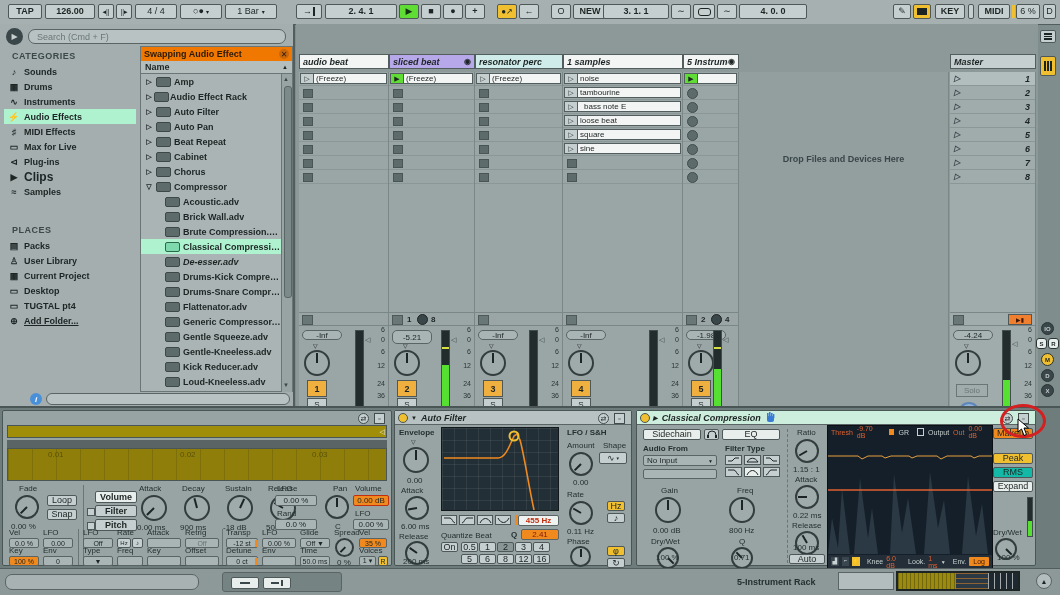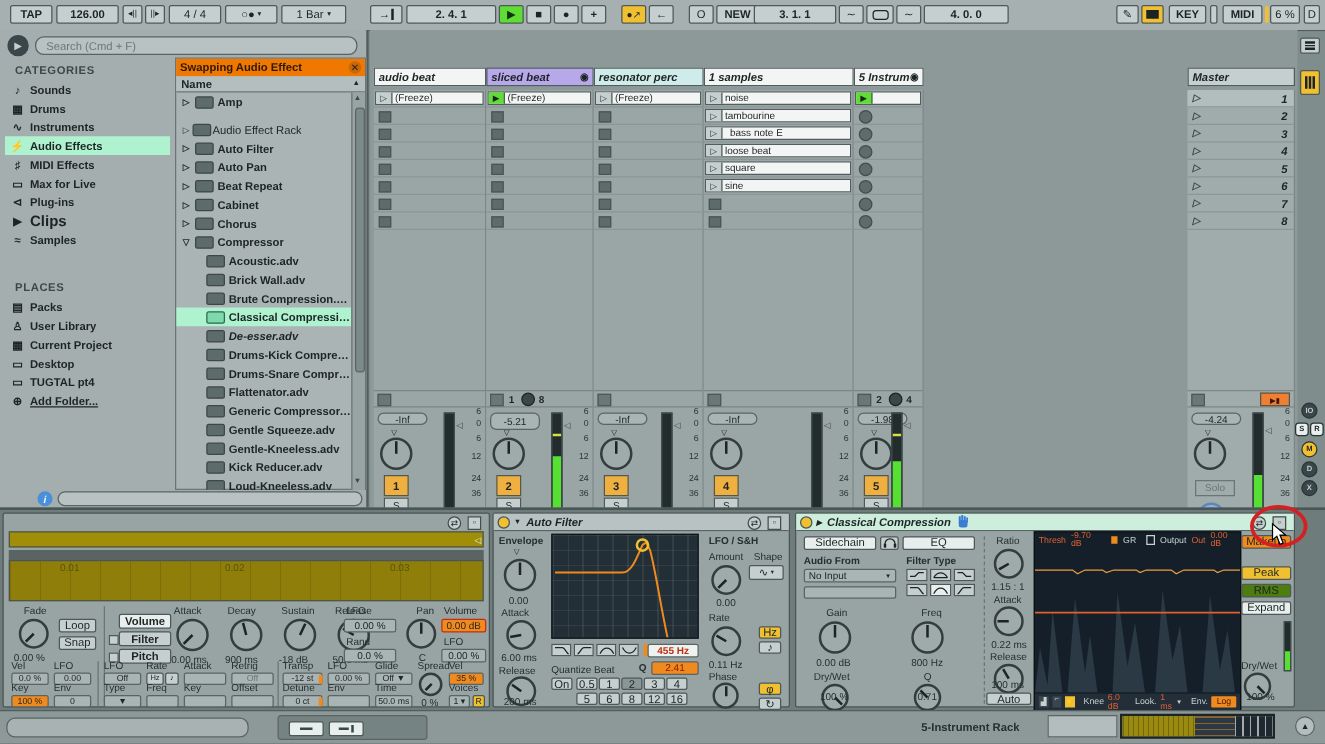--- a/index.html
+++ b/index.html
@@ -190,21 +190,21 @@
       <div class="abs" style="left:0;top:14px;width:100%;height:13px;background:#b4bebd;border-bottom:1px solid #6a7575;display:flex;align-items:center;justify-content:space-between;padding:0 4px;box-sizing:border-box">
         <span style="font-size:9px;font-weight:bold">Name</span>
         <span style="font-size:6px">▲</span>
       </div>
       <div class="abs" id="browser-items" style="left:0;top:27px;width:142px;height:318px;overflow:hidden">
           <div style="display: flex; align-items: center; height: 15px; font-size: 9px; font-weight: bold; gap: 3px; padding-left: 4px;">
             <div class="tri">▷</div>
             <div class="devicon"></div>
             <div style="overflow: hidden; text-overflow: ellipsis; white-space: nowrap;">Amp</div>
           </div>
-          <div style="display: flex; align-items: center; height: 15px; font-size: 9px; font-weight: normal; gap: 1px; padding-left: 4px; margin-top: 7px;">
+          <div style="display: flex; align-items: center; height: 15px; font-size: 9px; font-weight: bold; gap: 1px; padding-left: 4px;">
             <div class="tri">▷</div>
             <div class="devicon"></div>
             <div style="overflow: hidden; text-overflow: ellipsis; white-space: nowrap;">Audio Effect Rack</div>
           </div>
           <div style="display: flex; align-items: center; height: 15px; font-size: 9px; font-weight: bold; gap: 3px; padding-left: 4px;">
             <div class="tri">▷</div>
             <div class="devicon"></div>
             <div style="overflow: hidden; text-overflow: ellipsis; white-space: nowrap;">Auto Filter</div>
           </div>
           <div style="display: flex; align-items: center; height: 15px; font-size: 9px; font-weight: bold; gap: 3px; padding-left: 4px;">
@@ -573,20 +573,23 @@
           <div style="position: absolute; left: calc(50% - 1px); top: 1px; width: 2px; height: calc(50% - 1px); background: rgb(28, 36, 36);"></div>
         </div>
         <div style="position: absolute; left: 8px; top: 308px; width: 18px; height: 15px; background: rgb(240, 176, 64); border: 1px solid rgb(78, 88, 88); font-size: 9px; font-weight: bold; display: flex; align-items: center; justify-content: center;">5</div>
         <div style="position: absolute; left: 8px; top: 326px; width: 18px; height: 10px; background: rgb(198, 207, 207); border: 1px solid rgb(78, 88, 88); font-size: 8px; display: flex; align-items: center; justify-content: center;">S</div>
         <div style="position: absolute; left: 8px; top: 339px; width: 18px; height: 10px; border: 1px solid rgb(78, 88, 88); font-size: 7px; display: flex; align-items: center; justify-content: center; background: rgb(224, 48, 48); color: rgb(255, 255, 255);">●</div>
         <div class="meter" style="left: 30px; top: 258px; width: 9px; height: 92px;">
           <div class="fill" style="height: 58%;"></div>
           <div style="position: absolute; left: 0px; top: 18%; width: 100%; height: 2px; background: rgb(216, 224, 64);"></div>
         </div>
         <div style="position: absolute; left: 40px; top: 264px; font-size: 7px; color: rgb(57, 70, 74);">◁</div>
+      </div>
+      <div style="position: absolute; left: 443px; top: 48px; width: 209px; height: 355px; background: rgb(147, 158, 158); border-right: 1px solid rgb(123, 135, 135);">
+        <div style="position: absolute; left: 0px; top: 82px; width: 100%; text-align: center; font-size: 9px; font-weight: bold; color: rgb(57, 70, 74);">Drop Files and Devices Here</div>
       </div>
       <div class="thead" style="left: 654px; width: 86px; background: rgb(198, 207, 207);">
         <div>Master</div>
       </div>
       <div class="col" style="left: 654px; width: 86px; background: rgb(160, 171, 171);">
         <div class="scene" style="top: 0px; background: rgb(178, 189, 189);">
           <div style="position: absolute; left: 4px; top: 2px; font-size: 8px; color: rgb(57, 70, 74);">▷</div>
           <div style="position: absolute; right: 5px; top: 2px;">1</div>
         </div>
         <div class="scene" style="top: 14px;">
@@ -1018,21 +1021,21 @@
         <span style="color:#c8d2d2;margin-left:6px">Look.</span>
         <span style="color:#e06030">1 ms</span>
         <span style="color:#c8d2d2;font-size:5px">▼</span>
         <span style="color:#c8d2d2;margin-left:4px">Env.</span>
         <span style="background:#f08a1e;color:#401808;padding:1px 4px;border-radius:1px">Log</span>
       </div>
     </div>
 
     <div class="btn orange" style="left:356px;top:17px;width:40px;height:11px;font-weight:normal">Makeup</div>
     <div class="btn yel" style="left:356px;top:42px;width:40px;height:11px">Peak</div>
-    <div class="btn" style="left:356px;top:56px;width:40px;height:11px;background:#4d7c0f">RMS</div>
+    <div class="btn" style="left:356px;top:56px;width:40px;height:11px;background:#14b8a6">RMS</div>
     <div class="btn" style="left:356px;top:70px;width:40px;height:11px;background:#e8eeec">Expand</div>
     <div class="meter" style="left:388px;top:86px;width:6px;height:40px;left:390px">
         <div class="fill" style="height:40%"></div>
       </div>
     <span class="lbl" style="left:356px;top:118px">Dry/Wet</span>
     <div class="knob" style="left:358px;top:127px;width:22px;height:22px">
         <i style="--r:135deg"></i>
       </div>
     <span class="lbl" style="left:360px;bottom:3px">100 %</span>
   </div>

